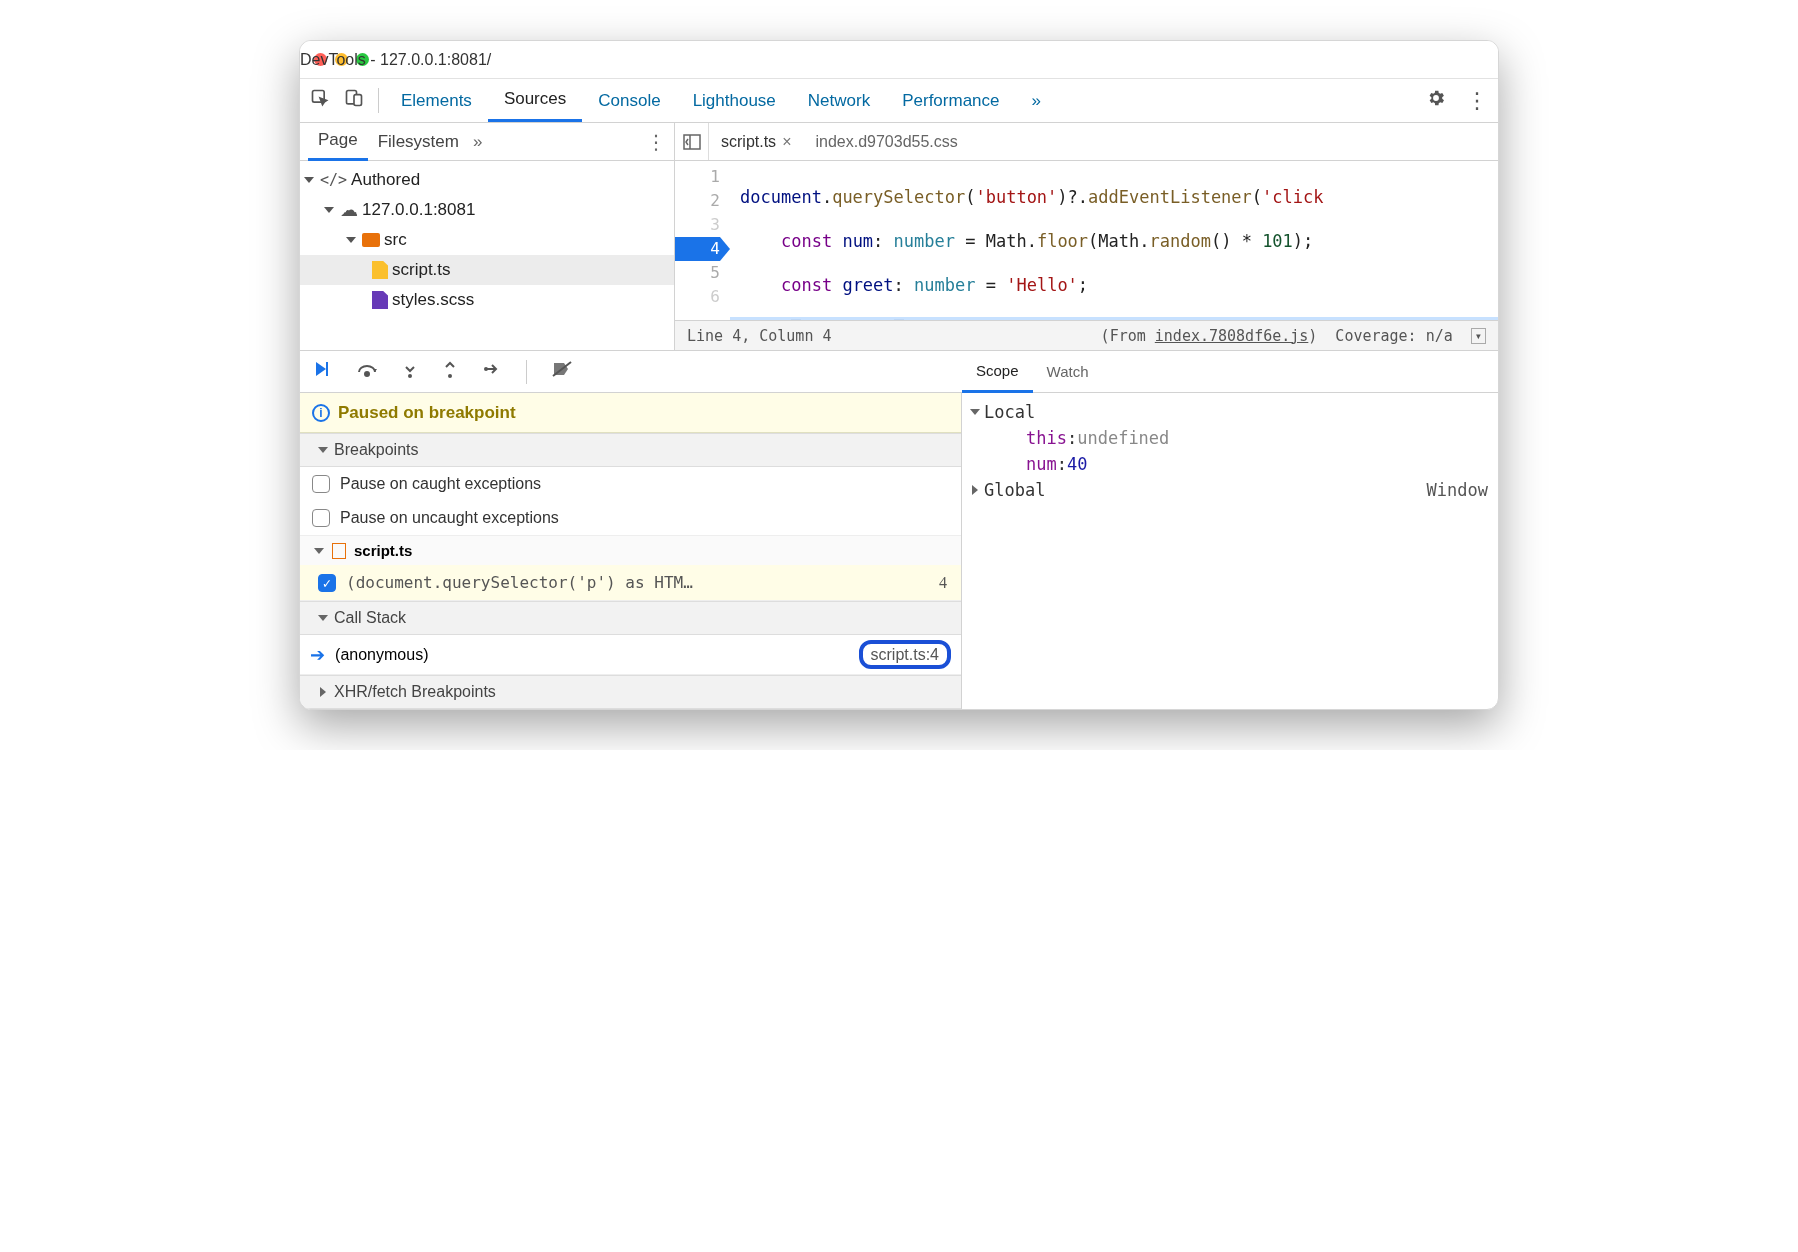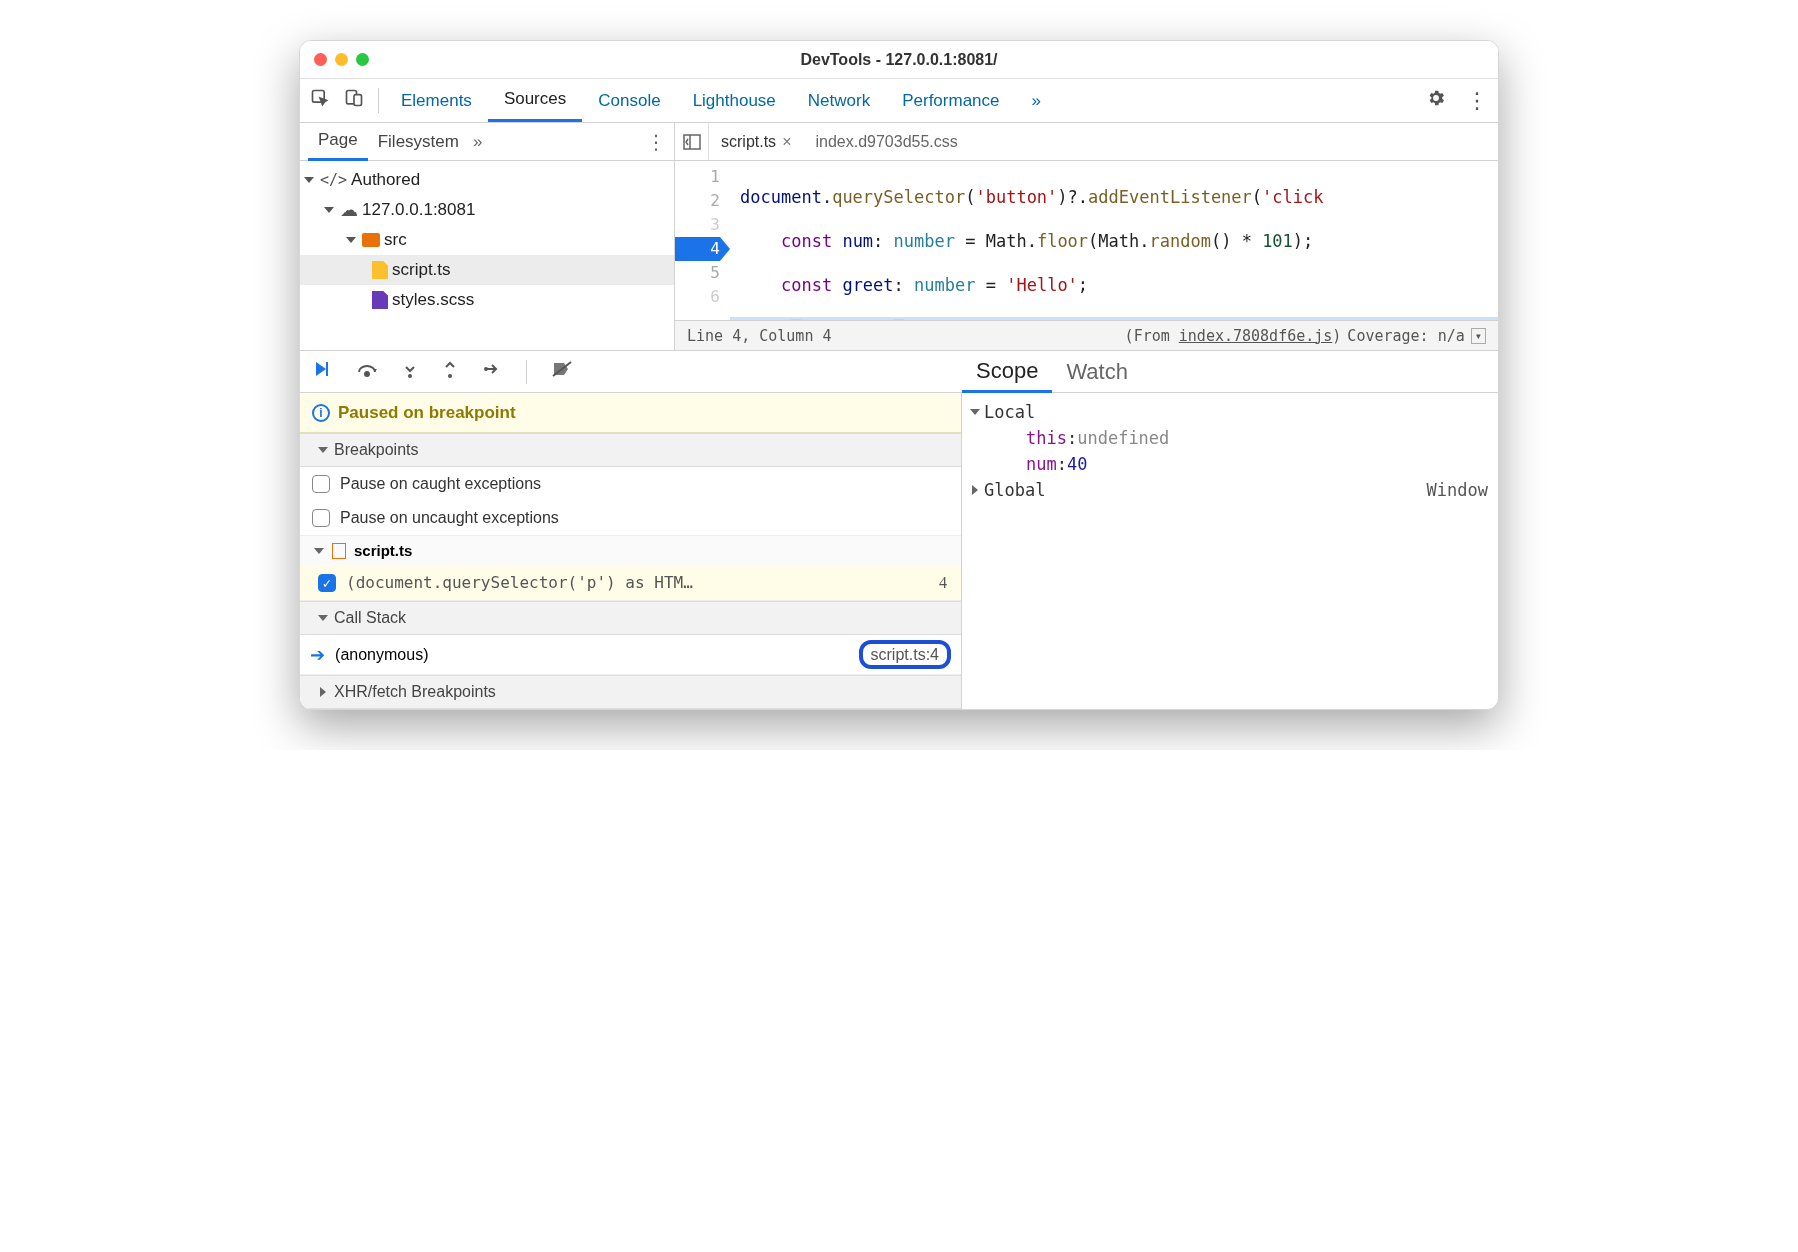--- a/index.html
+++ b/index.html
@@ -28,22 +28,22 @@
     border-bottom: 1px solid #e2e2e2;
     padding: 0 14px;
     position: relative;
   }
   .traffic { display:flex; gap:8px; align-items:center; }
   .dot { width:13px; height:13px; border-radius:50%; }
   .dot.red   { background:#ff5f57; }
   .dot.yellow{ background:#ffbd2e; }
   .dot.green { background:#28c840; }
   .titlebar .title {
-    position:absolute; left:0; right:0; text-align:center;
-    font-weight:700; color:#333; font-size:16px; pointer-events:none;
+    position:absolute; left:0; right:0; text-align:left;
+    font-weight:400; color:#333; font-size:16px; pointer-events:none;
   }
   
   .main-toolbar {
     display:flex; align-items:center; height:44px;
     border-bottom:1px solid #d2d2d2; padding:0 10px;
     font-size:17px; color:#444;
   }
   .main-toolbar .tool-icons { display:flex; gap:14px; padding-right:14px; border-right:1px solid #ccc; margin-right:6px;}
   .main-toolbar .tabs { display:flex; align-items:stretch; height:100%; }
   .main-toolbar .tabs .tab {
@@ -116,33 +116,33 @@
   .str { color:#a31515; }
   .typ { color:#267f99; }
   .num { color:#14532d; }
   .id  { color:#001080; }
   .fn  { color:#795e26; }
 
   .statusbar {
     height:30px; display:flex; align-items:center; padding:0 12px; font-size:15px;
     color:#555; border-top:1px solid #d2d2d2; background:#f4f4f4;
   }
-  .statusbar .right { margin-left:auto; display:flex; gap:6px; align-items:center;}
+  .statusbar .right { margin-left:auto; display:flex; gap:18px; align-items:center;}
   .statusbar .link { text-decoration:underline; }
 
   
   .debug-row { display:flex; height:42px; border-bottom:1px solid #d2d2d2; }
   .debug-ctls {
     width:662px; display:flex; align-items:center; gap:24px; padding-left:12px; color:#555;
     font-size:18px;
   }
   .debug-ctls .play { color:#1a73e8; }
   .debug-ctls .sep { width:1px; height:24px; background:#ccc; }
 
-  .scope-tabs { flex:1; display:flex; font-size:22px; }
+  .scope-tabs { flex:1; display:flex; align-items:center; font-size:15px; }
   .scope-tabs .tab { padding:0 14px; height:42px; display:flex; align-items:center; cursor:pointer; }
   .scope-tabs .tab.active { border-bottom:3px solid #1a73e8; color:#222; }
   .scope-tabs .tab.inactive { color:#666; }
 
   .paused-bar {
     height:40px; background:#fffde7; border-bottom:1px solid #e0e0c0;
     display:flex; align-items:center; padding-left:12px; gap:8px;
     font-weight:600; color:#8f7a00; font-size:17px;
   }
   .paused-bar .info-icon { color:#1a73e8; font-weight:bold; border:2px solid #1a73e8; width:18px; height:18px; border-radius:50%; display:inline-flex; align-items:center; justify-content:center; font-size:12px;}

